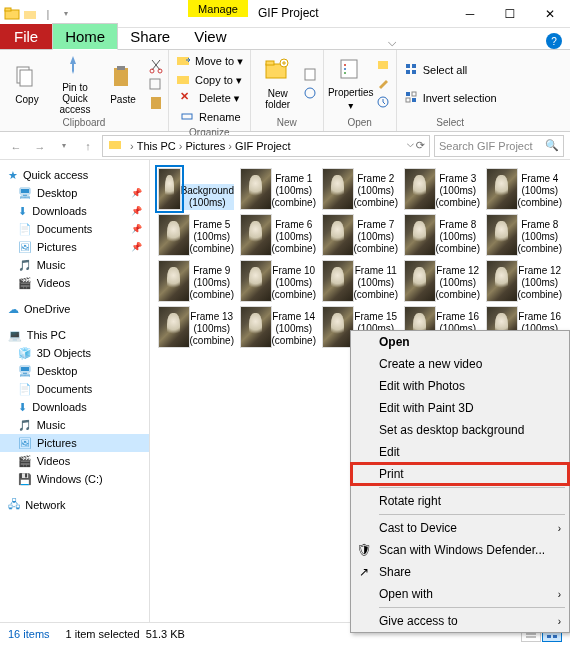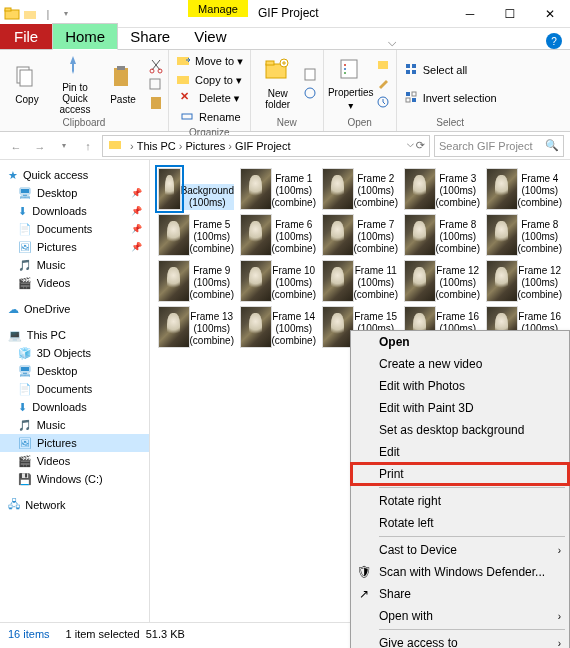--- a/index.html
+++ b/index.html
@@ -464,21 +464,20 @@
     <div class="context-menu">
       <div class="cm-item bold">Open</div>
       <div class="cm-item">Create a new video</div>
       <div class="cm-item">Edit with Photos</div>
       <div class="cm-item">Edit with Paint 3D</div>
       <div class="cm-item">Set as desktop background</div>
       <div class="cm-item">Edit</div>
       <div class="cm-item highlighted">Print</div>
       <div class="cm-sep"></div>
       <div class="cm-item">Rotate right</div>
-      <div class="cm-item">Rotate left</div>
       <div class="cm-sep"></div>
       <div class="cm-item">
           <span>Cast to Device</span>
           <span class="cm-arrow">›</span>
         </div>
       <div class="cm-item">
           <span class="cm-icon">🛡</span>
           <span>Scan with Windows Defender...</span>
         </div>
       <div class="cm-item">

